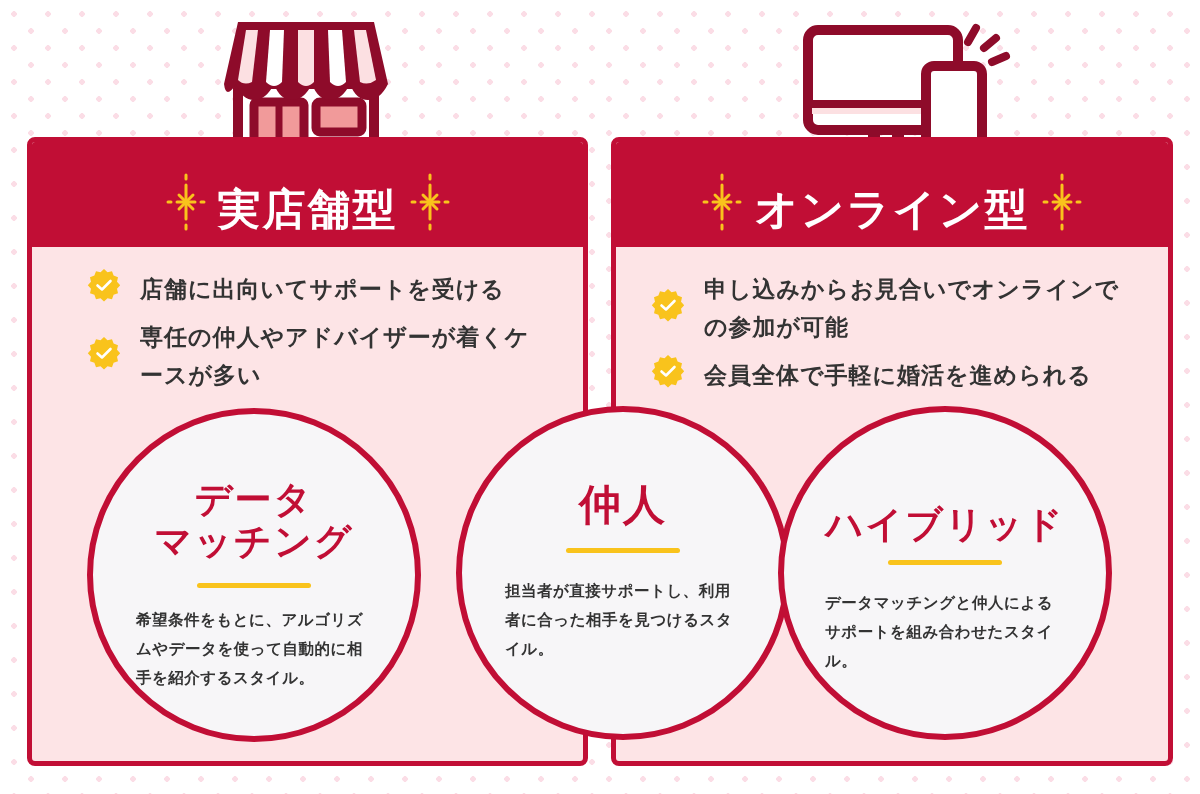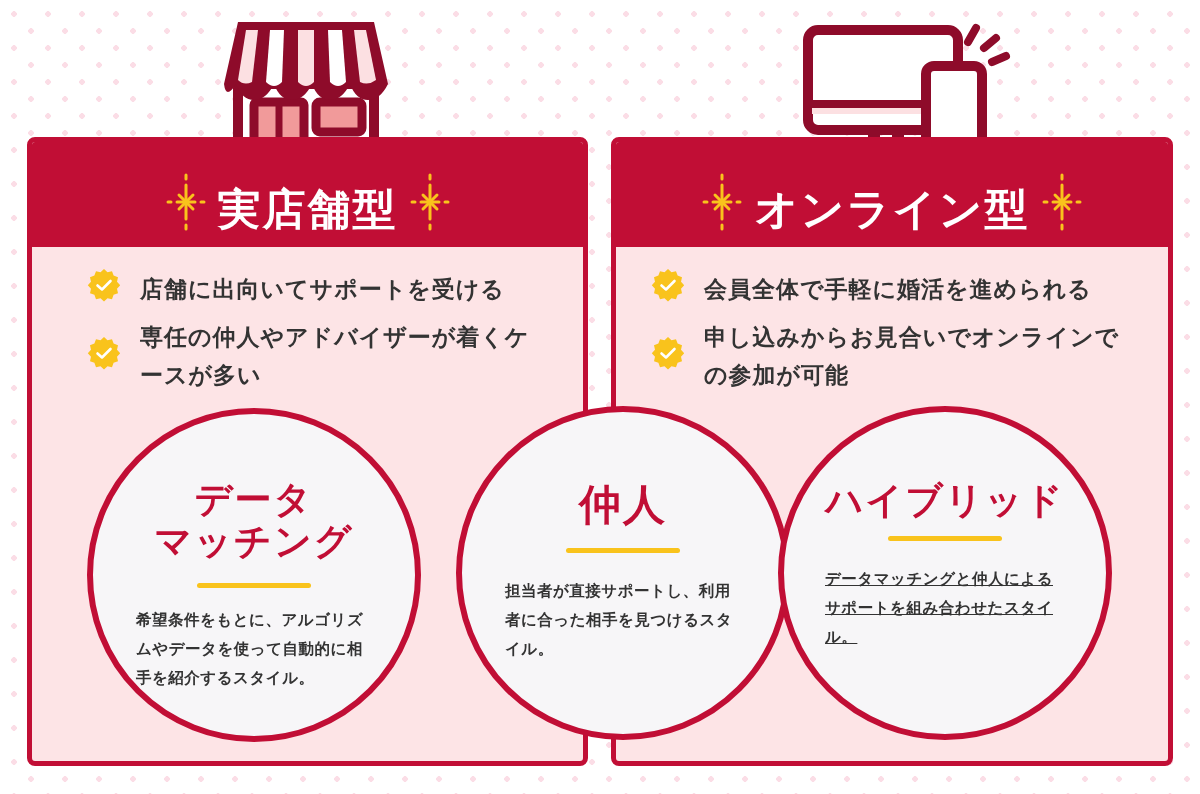--- a/index.html
+++ b/index.html
@@ -60,30 +60,30 @@
   }
   .circle.c1 { left: 87px; top: 408px; }
   .circle.c2 { left: 456px; top: 406px; }
   .circle.c3 { left: 778px; top: 406px; }
   .circle-title {
     color: #c10e35; font-weight: bold; font-size: 37px; line-height: 42px;
     text-align: center; letter-spacing: 2px; white-space: pre-line;
   }
   .c1 .circle-title { margin-top: 65px; }
   .c2 .circle-title { margin-top: 72px; font-size: 42px; }
-  .c3 .circle-title { margin-top: 68px; }
+  .c3 .circle-title { margin-top: 92px; }
   .underline { width: 114px; height: 5px; background: #f9c31c; border-radius: 3px; margin-top: 20px; }
   .c2 .underline, .c3 .underline { margin-top: 22px; }
   .c3 .underline { margin-top: 14px; }
   .circle-desc {
     color: #333333; font-weight: bold; font-size: 15.5px; line-height: 29px;
     width: 236px; margin-top: 18px; letter-spacing: 0.5px;
   }
   .c2 .circle-desc, .c3 .circle-desc { margin-top: 24px; }
-  .c3 .circle-desc { width: 240px; text-decoration: underline; }
+  .c3 .circle-desc { width: 240px; }
 </style>
 </head>
 <body>
 
 <svg class="icon-store" viewBox="0 0 176 148">
 
   <rect x="20" y="70" width="136" height="74" rx="4" fill="#ffffff" stroke="#8e0b2a" stroke-width="10"></rect>
 
   <rect x="36" y="88" width="50" height="56" rx="3" fill="#f19a9a" stroke="#8e0b2a" stroke-width="9"></rect>
   <line x1="61" y1="92" x2="61" y2="144" stroke="#8e0b2a" stroke-width="7"></line>
@@ -179,33 +179,33 @@
           <line x1="20" y1="52" x2="20" y2="56"></line>
         <line x1="2" y1="29" x2="5" y2="29"></line>
           <line x1="11" y1="29" x2="29" y2="29"></line>
           <line x1="35" y1="29" x2="38" y2="29"></line>
         <line x1="13" y1="22" x2="27" y2="36"></line>
           <line x1="27" y1="22" x2="13" y2="36"></line>
       </g>
     </svg>
   </div>
   <div class="features">
+    <div class="feature two-line">
+      <svg class="check" viewBox="0 0 36 36">
+        <path d="M18 1 L21.5 4.2 L26 3.2 L27.6 7.6 L32 9.2 L31 13.7 L34.2 17.2 L31 20.7 L32 25.2 L27.6 26.8 L26 31.2 L21.5 30.2 L18 33.4 L14.5 30.2 L10 31.2 L8.4 26.8 L4 25.2 L5 20.7 L1.8 17.2 L5 13.7 L4 9.2 L8.4 7.6 L10 3.2 L14.5 4.2 Z" fill="#f9c31c"></path>
+        <path d="M11.5 17.5 L16 21.5 L24.5 13" fill="none" stroke="#ffffff" stroke-width="2.6" stroke-linecap="round" stroke-linejoin="round"></path>
+      </svg>
+      <span class="feature-text" style="width:420px;">申し込みからお見合いでオンラインでの参加が可能</span>
+    </div>
     <div class="feature">
       <svg class="check" viewBox="0 0 36 36">
         <path d="M18 1 L21.5 4.2 L26 3.2 L27.6 7.6 L32 9.2 L31 13.7 L34.2 17.2 L31 20.7 L32 25.2 L27.6 26.8 L26 31.2 L21.5 30.2 L18 33.4 L14.5 30.2 L10 31.2 L8.4 26.8 L4 25.2 L5 20.7 L1.8 17.2 L5 13.7 L4 9.2 L8.4 7.6 L10 3.2 L14.5 4.2 Z" fill="#f9c31c"></path>
         <path d="M11.5 17.5 L16 21.5 L24.5 13" fill="none" stroke="#ffffff" stroke-width="2.6" stroke-linecap="round" stroke-linejoin="round"></path>
       </svg>
       <span class="feature-text">会員全体で手軽に婚活を進められる</span>
-    </div>
-    <div class="feature two-line">
-      <svg class="check" viewBox="0 0 36 36">
-        <path d="M18 1 L21.5 4.2 L26 3.2 L27.6 7.6 L32 9.2 L31 13.7 L34.2 17.2 L31 20.7 L32 25.2 L27.6 26.8 L26 31.2 L21.5 30.2 L18 33.4 L14.5 30.2 L10 31.2 L8.4 26.8 L4 25.2 L5 20.7 L1.8 17.2 L5 13.7 L4 9.2 L8.4 7.6 L10 3.2 L14.5 4.2 Z" fill="#f9c31c"></path>
-        <path d="M11.5 17.5 L16 21.5 L24.5 13" fill="none" stroke="#ffffff" stroke-width="2.6" stroke-linecap="round" stroke-linejoin="round"></path>
-      </svg>
-      <span class="feature-text" style="width:420px;">申し込みからお見合いでオンラインでの参加が可能</span>
     </div>
   </div>
 </section>
 
 <div class="circle c1">
   <h3 class="circle-title">データ
 マッチング</h3>
   <div class="underline"></div>
   <p class="circle-desc">希望条件をもとに、アルゴリズムやデータを使って自動的に相手を紹介するスタイル。</p>
 </div>

